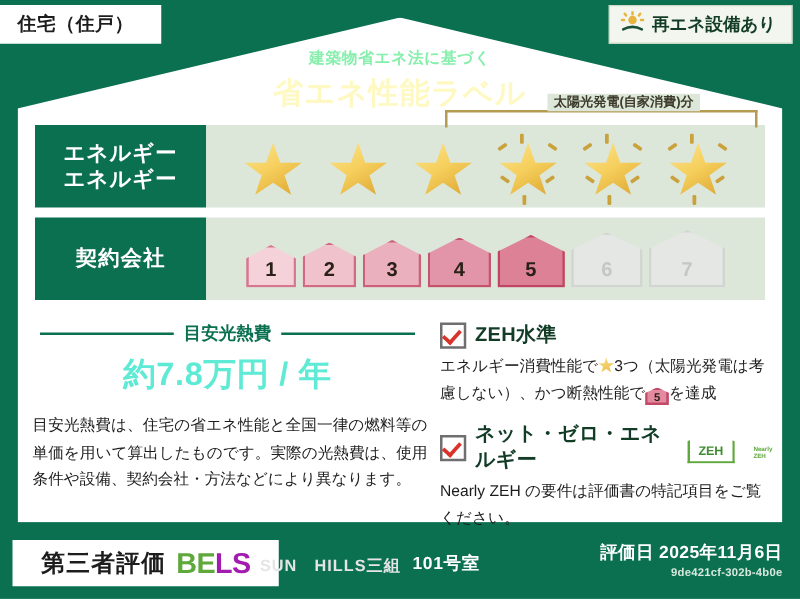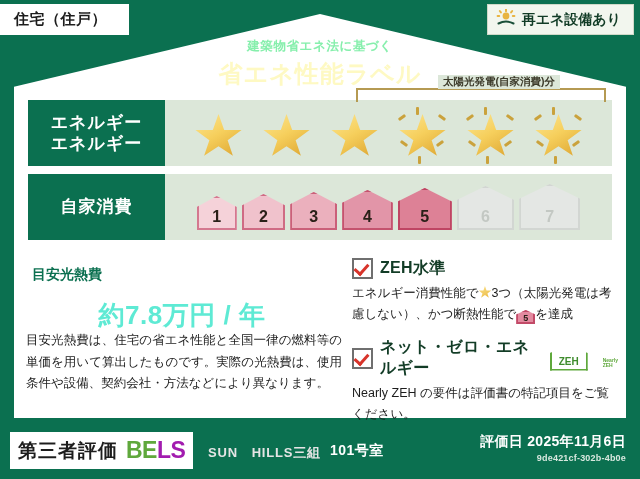--- a/index.html
+++ b/index.html
@@ -99,21 +99,21 @@
   .house::before{
     content:"";position:absolute;inset:0;
     clip-path:polygon(50% 0%,100% 32%,100% 100%,0% 100%,0% 32%);
     background:var(--hc);
     border:0;
     box-shadow:inset 0 0 0 2px var(--hb);
   }
 
   
   #cost-block{position:absolute;left:32px;top:258px;width:300px;z-index:5;text-align:center;}
-  #cost-head{display:flex;align-items:flex-start;gap:8px;justify-content:center;flex-direction:column;}
+  #cost-head{display:flex;align-items:center;gap:8px;justify-content:center;}
   #cost-head .rule{flex:1;height:2px;background:#0b7050;}
   #cost-head-label{font-size:14px;font-weight:bold;color:#0b7050;white-space:nowrap;}
   #cost-value{font-size:26px;font-weight:bold;color:#5eead4;margin-top:6px;letter-spacing:.5px;}
   #cost-note{
     position:absolute;left:26px;top:330px;width:316px;z-index:5;
     font-size:12.5px;line-height:1.72;color:#1d1d1d;text-align:justify;
   }
 
   
   #zeh-col{position:absolute;left:352px;top:258px;width:266px;z-index:5;}
@@ -153,21 +153,21 @@
   #zeh-badge-text{font-size:10px;font-weight:bold;color:#3f8c2e;padding-bottom:2px;}
   #zeh-badge-sub{font-size:5px;font-weight:bold;color:#5fa83c;line-height:1.1;padding-bottom:2px;}
 
   
   #footer{
     position:absolute;left:0;bottom:0;width:640px;height:59px;
     background:#0b7050;z-index:6;
   }
   #bels-pill{
     position:absolute;left:10px;top:12px;background:#ffffff;
-    padding:5px 8px;display:flex;align-items:center;gap:8px;justify-content:center;
+    padding:5px 23px;display:flex;align-items:center;gap:8px;justify-content:center;
   }
   #bels-jp{font-size:19px;font-weight:bold;color:#1d1d1d;letter-spacing:1px;}
   #bels-logo{font-size:23px;font-weight:bold;letter-spacing:-.5px;}
   #bels-logo .b1{color:#5fa83c;}
   #bels-logo .b2{color:#a21caf;}
   #building-name{
     position:absolute;left:208px;top:24px;
     font-size:13px;font-weight:bold;color:#e5e5e5;letter-spacing:.8px;
   }
   #room-no{
@@ -263,21 +263,21 @@
             <i class="ray" style="left: 44px; top: 34px; width: 8px; height: 3px; transform: rotate(-35deg);"></i>
             <i class="ray" style="left: 26px; top: 48px; width: 3px; height: 8px; transform: rotate(0deg);"></i>
             <i class="star"></i>
           </div>
         </div>
     </div>
   </div>
 
   <div class="stat-row" id="row-insul">
     <div class="stat-label">
-      <span>自家消費</span>
+      <span>契約会社</span>
     </div>
     <div class="stat-value">
       <div id="houses-wrap">
           <div class="house" style="width: 40px; height: 34px; --hc: #f5d2d9; --hb: #d4788f;">
             <span>1</span>
           </div>
           <div class="house" style="width: 43.5px; height: 36px; --hc: #f0c2cc; --hb: #cf6b84;">
             <span>2</span>
           </div>
           <div class="house" style="width: 47px; height: 38px; --hc: #ebb0bd; --hb: #ca6079;">

